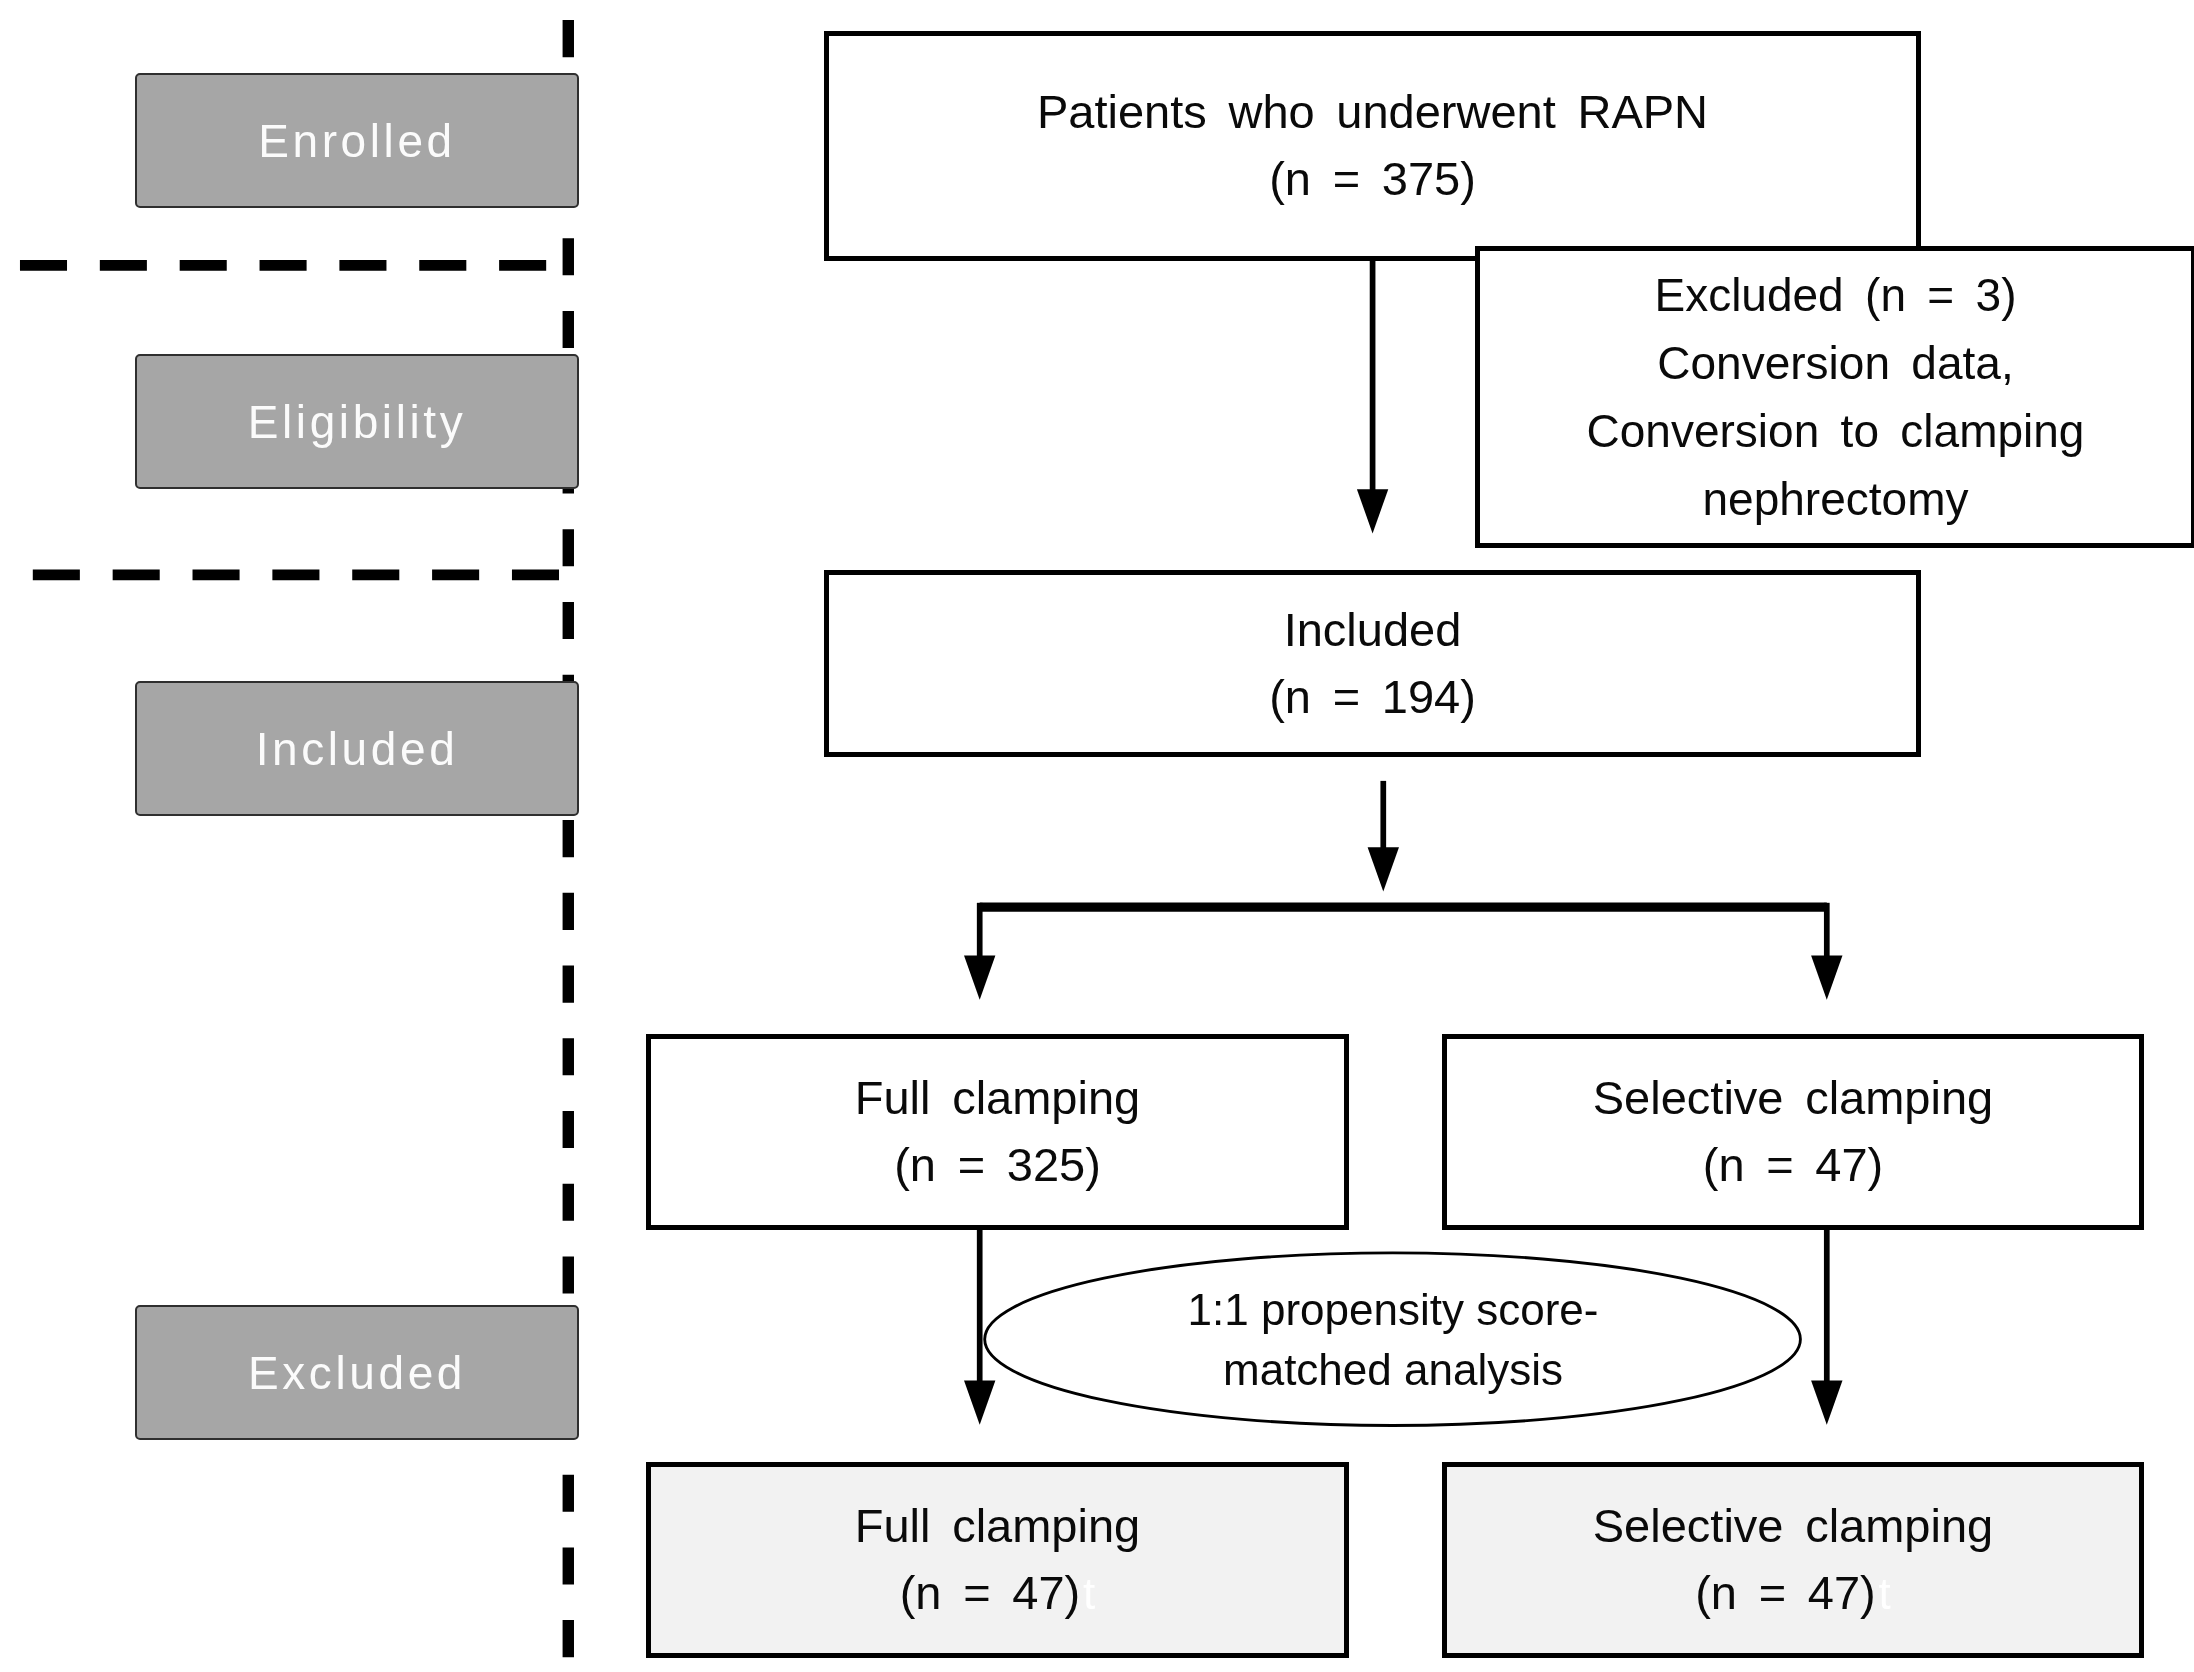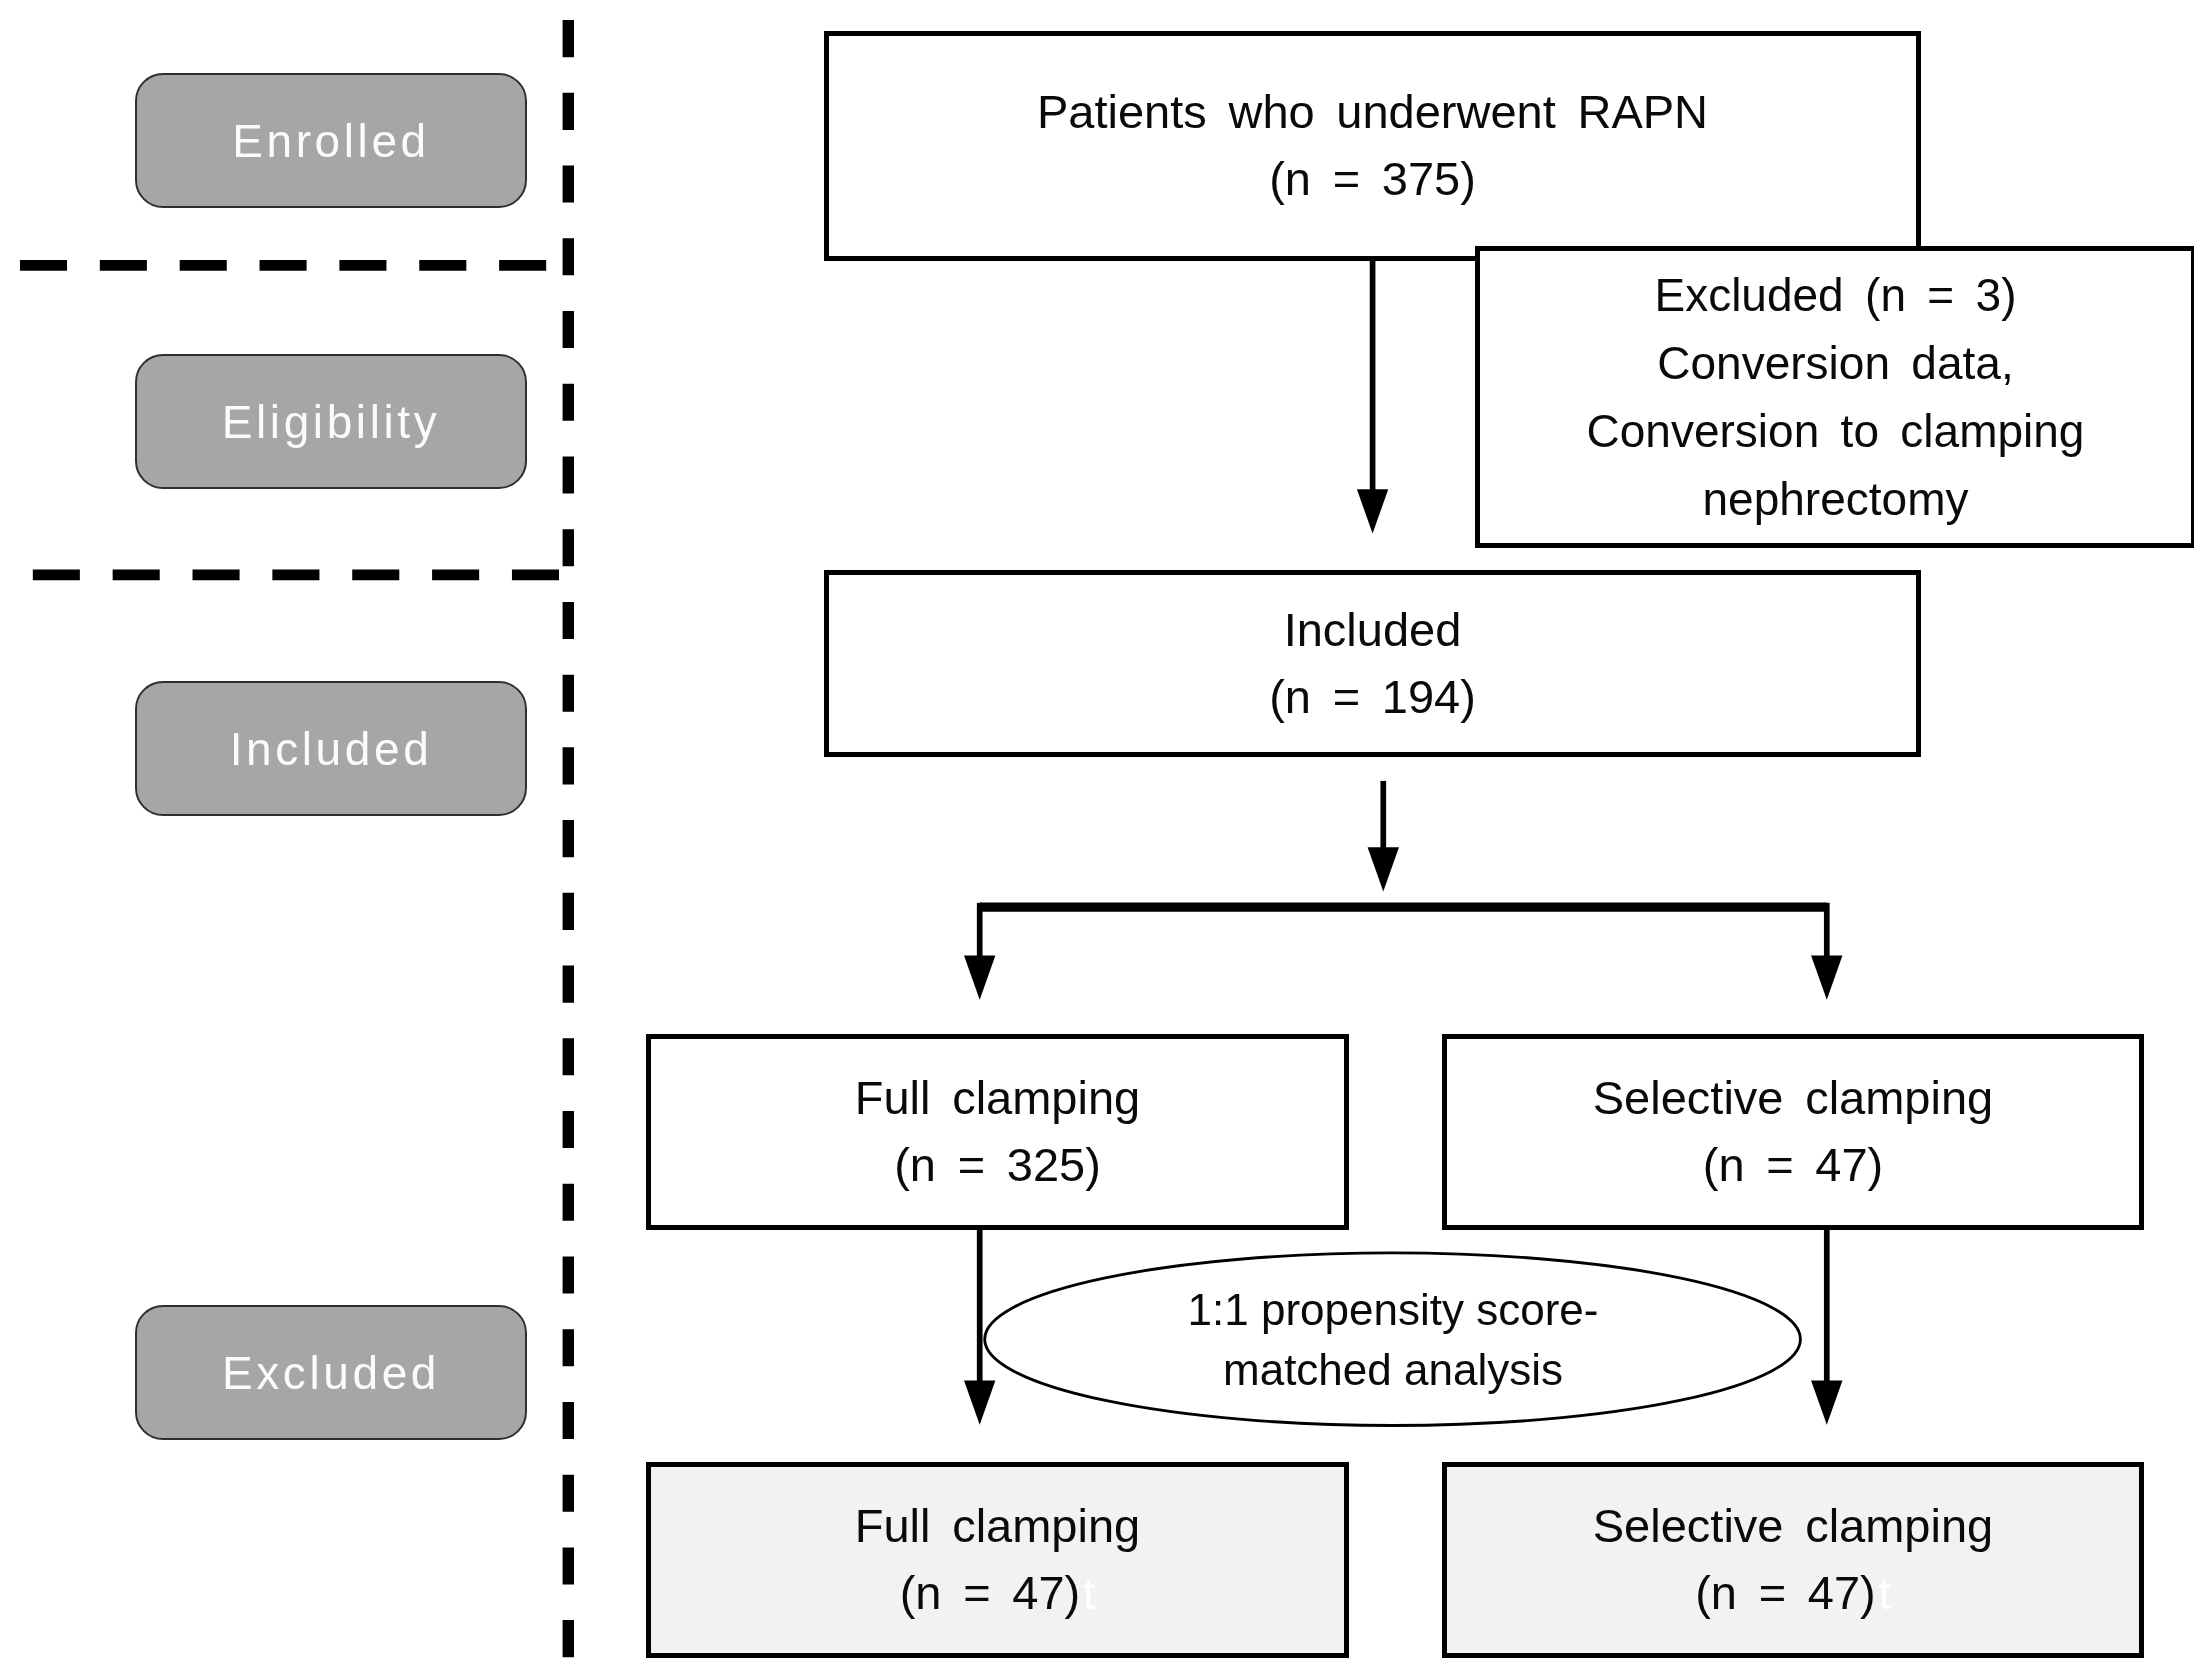--- a/index.html
+++ b/index.html
@@ -17,26 +17,26 @@
   }
   svg.overlay {
     position: absolute;
     left: 0;
     top: 0;
     z-index: 1;
   }
   .stage-label {
     position: absolute;
     left: 135px;
-    width: 392px;
+    width: 444px;
     height: 135px;
     box-sizing: border-box;
     background: #a6a6a6;
     border: 2.9px solid #2f2f2f;
-    border-radius: 28px;
+    border-radius: 5px;
     color: #fbfbfb;
     font-size: 46px;
     letter-spacing: 3.6px;
     display: flex;
     align-items: center;
     justify-content: center;
     z-index: 2;
   }
   .flow-box {
     position: absolute;

